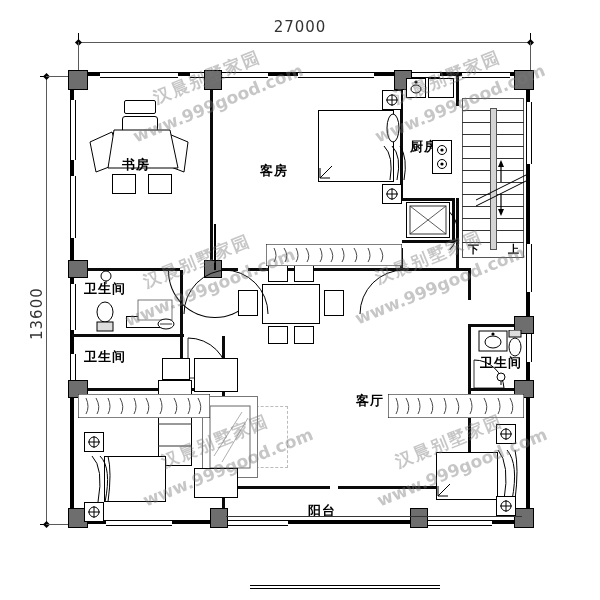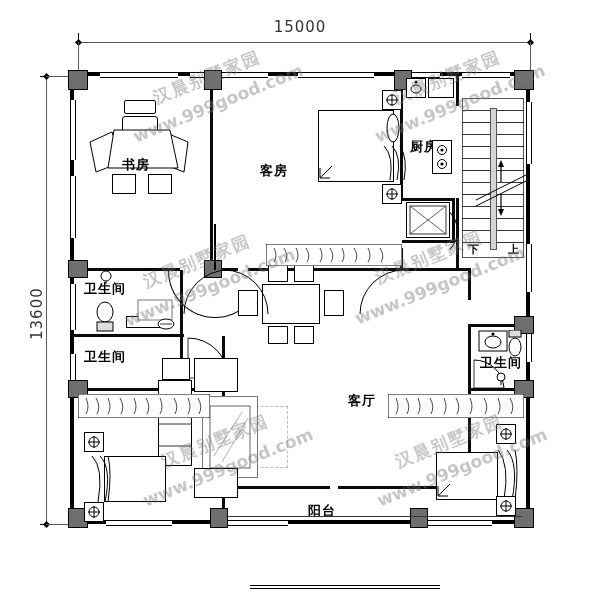--- a/index.html
+++ b/index.html
@@ -72,21 +72,21 @@
       color:rgba(120,120,120,.42);font-weight:bold;white-space:nowrap;
       transform-origin:0 0;}
   .wm-cn{font-size:17px;letter-spacing:2px;}
   .wm-url{font-size:17px;letter-spacing:0px;}
 </style>
 </head>
 <body>
 
 <div class="stage">
 
-  <div class="dimtext" style="left:300px;top:18px;transform:translateX(-50%);">15000</div>
+  <div class="dimtext" style="left:300px;top:18px;transform:translateX(-50%);">27000</div>
   <div class="dimline h" style="left:78px;top:42px;width:452px;"></div>
   <div class="tick v" style="left:78px;top:33px;"></div>
   <div class="tick v" style="left:530px;top:33px;"></div>
   <div class="arrowdot" style="left:76px;top:40px;"></div>
   <div class="arrowdot" style="left:528px;top:40px;"></div>
   <div class="dimline v" style="left:78px;top:42px;height:34px;"></div>
   <div class="dimline v" style="left:530px;top:42px;height:34px;"></div>
 
   <div class="dimtext dim-v" style="left:28px;top:340px;">13600</div>
   <div class="dimline v" style="left:46px;top:76px;height:448px;"></div>
@@ -310,21 +310,21 @@
                M102 4 q4 8 0 14 M114 4 q5 8 1 14" stroke="#333" fill="none" stroke-width="0.9"></path>
     </svg>
 
     <svg class="fx" style="left:152px;top:196px;width:48px;height:50px;" viewBox="0 0 48 50">
       <path d="M2 2 A44 44 0 0 1 46 46" fill="none" stroke="#000" stroke-width="1"></path>
     </svg>
     <svg class="fx" style="left:288px;top:196px;width:48px;height:50px;" viewBox="0 0 48 50">
       <path d="M46 2 A44 44 0 0 0 2 46" fill="none" stroke="#000" stroke-width="1"></path>
     </svg>
 
-    <div class="rlabel" style="left:278px;top:320px;">客厅</div>
+    <div class="rlabel" style="left:286px;top:320px;">客厅</div>
 
     <div class="fx" style="left:142px;top:334px;width:76px;height:62px;border:1px dashed #bbb;"></div>
 
     <div class="fx rect" style="left:88px;top:308px;width:34px;height:86px;"></div>
     <svg class="fx" style="left:88px;top:308px;width:34px;height:86px;" viewBox="0 0 34 86">
       <line x1="0" y1="22" x2="34" y2="22" stroke="#333"></line>
       <line x1="0" y1="44" x2="34" y2="44" stroke="#333"></line>
       <line x1="0" y1="66" x2="34" y2="66" stroke="#333"></line>
     </svg>
 

